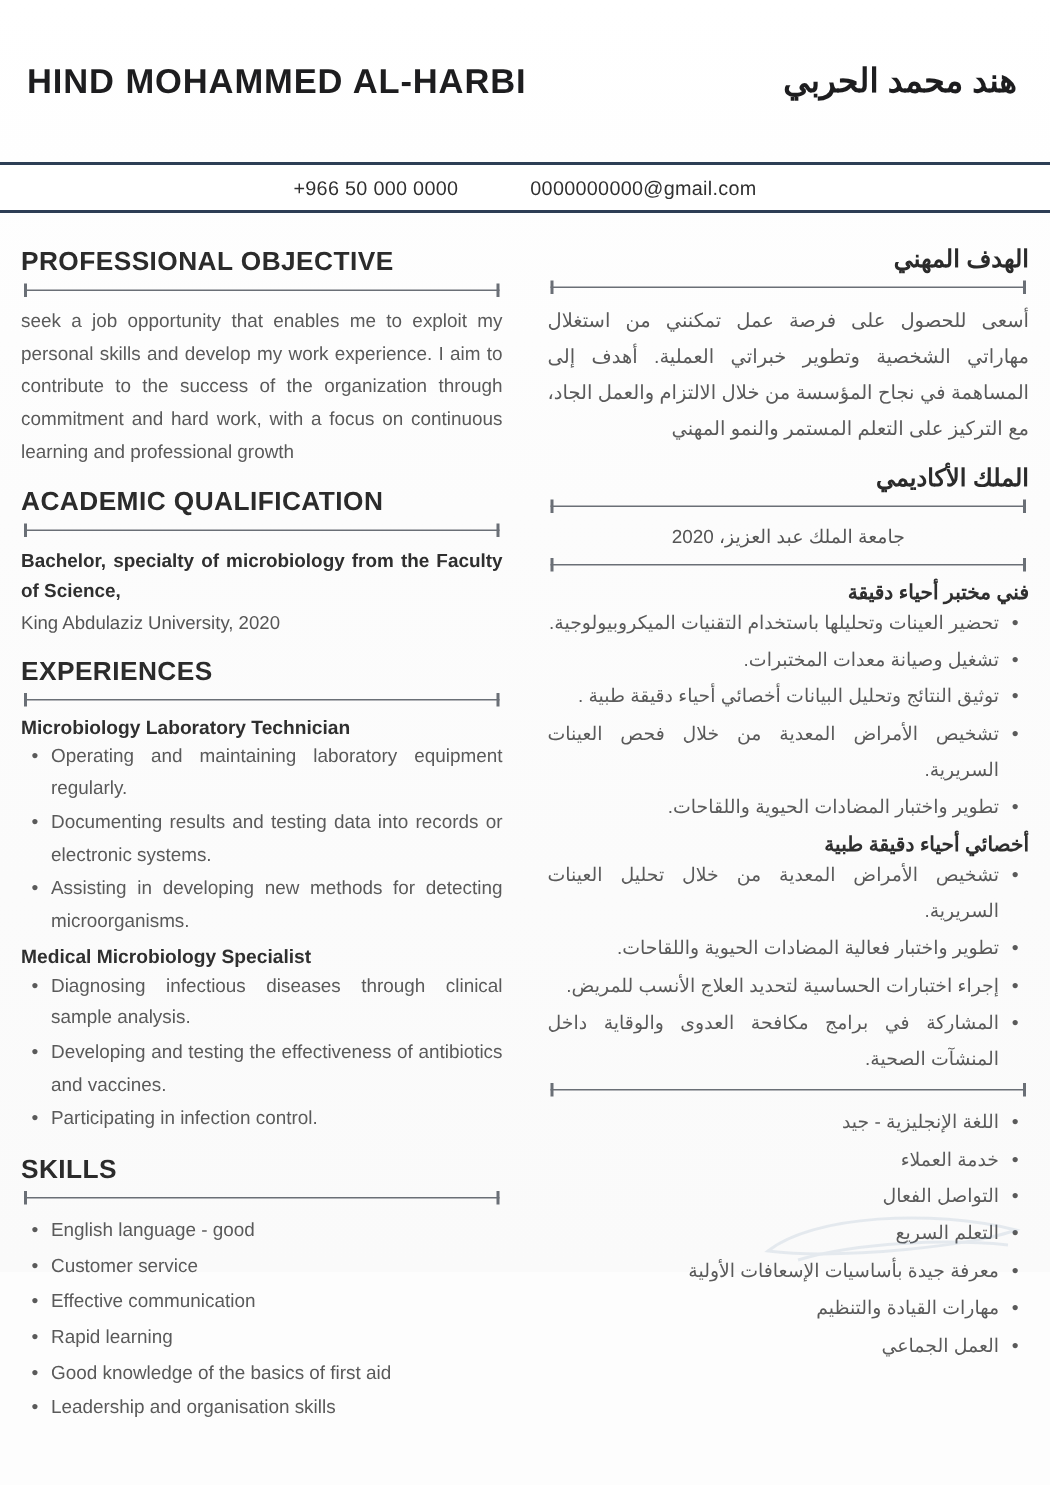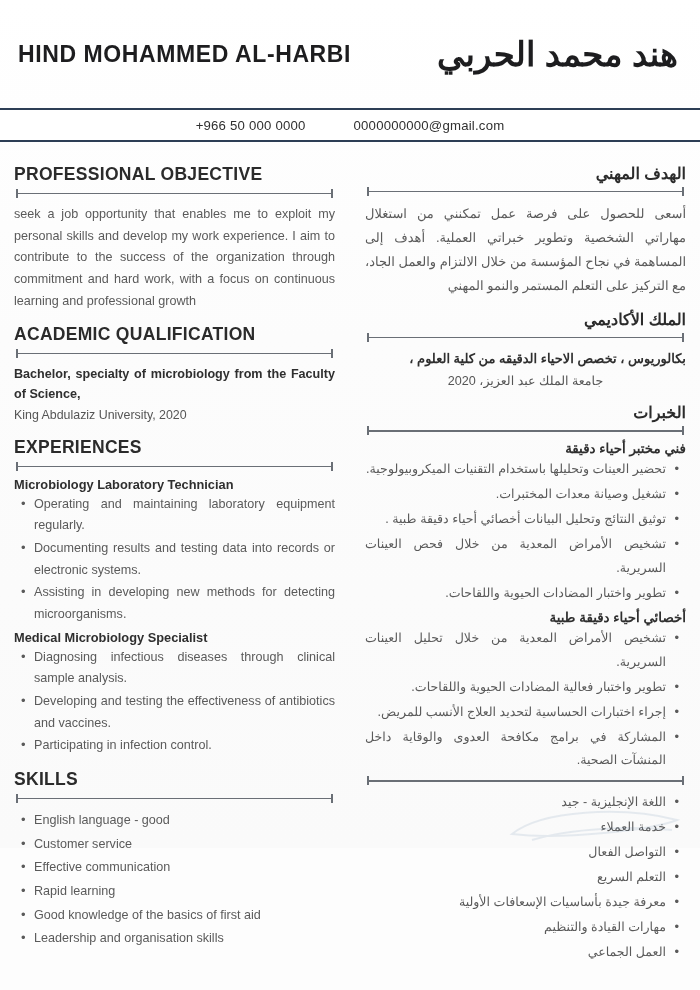--- a/index.html
+++ b/index.html
@@ -34,21 +34,21 @@
     box-sizing: border-box;
   }
   .name-en {
     font-size: 23px;
     font-weight: bold;
     letter-spacing: 0.6px;
     color: #1d1d1f;
     white-space: nowrap;
   }
   .name-ar {
-    font-size: 34px;
+    font-size: 22px;
     font-weight: bold;
     color: #1d1d1f;
     direction: rtl;
     white-space: nowrap;
   }
 
   
   .contact-bar {
     border-top: 2.4px solid #2d3e55;
     border-bottom: 2.4px solid #2d3e55;
@@ -282,24 +282,22 @@
           <span class="cap l"></span>
           <span class="cap r"></span>
         </div>
       <p class="para ar">أسعى للحصول على فرصة عمل تمكنني من استغلال مهاراتي الشخصية وتطوير خبراتي العملية. أهدف إلى المساهمة في نجاح المؤسسة من خلال الالتزام والعمل الجاد، مع التركيز على التعلم المستمر والنمو المهني</p>
 
       <div class="sec-title ar">الملك الأكاديمي</div>
       <div class="rule">
           <span class="cap l"></span>
           <span class="cap r"></span>
         </div>
-      <p class="strong-line ar">بكالوريوس ، تخصص الاحياء الدقيقه من كلية العلوم ،</p>
       <p class="sub-line ar">جامعة الملك عبد العزيز، 2020</p>
 
-      <div class="sec-title ar">الخبرات</div>
       <div class="rule">
           <span class="cap l"></span>
           <span class="cap r"></span>
         </div>
 
       <div class="job-title ar">فني مختبر أحياء دقيقة</div>
       <ul class="bullets ar">
         <li>تحضير العينات وتحليلها باستخدام التقنيات الميكروبيولوجية.</li>
         <li>تشغيل وصيانة معدات المختبرات.</li>
         <li>توثيق النتائج وتحليل البيانات أخصائي أحياء دقيقة طبية .</li>

